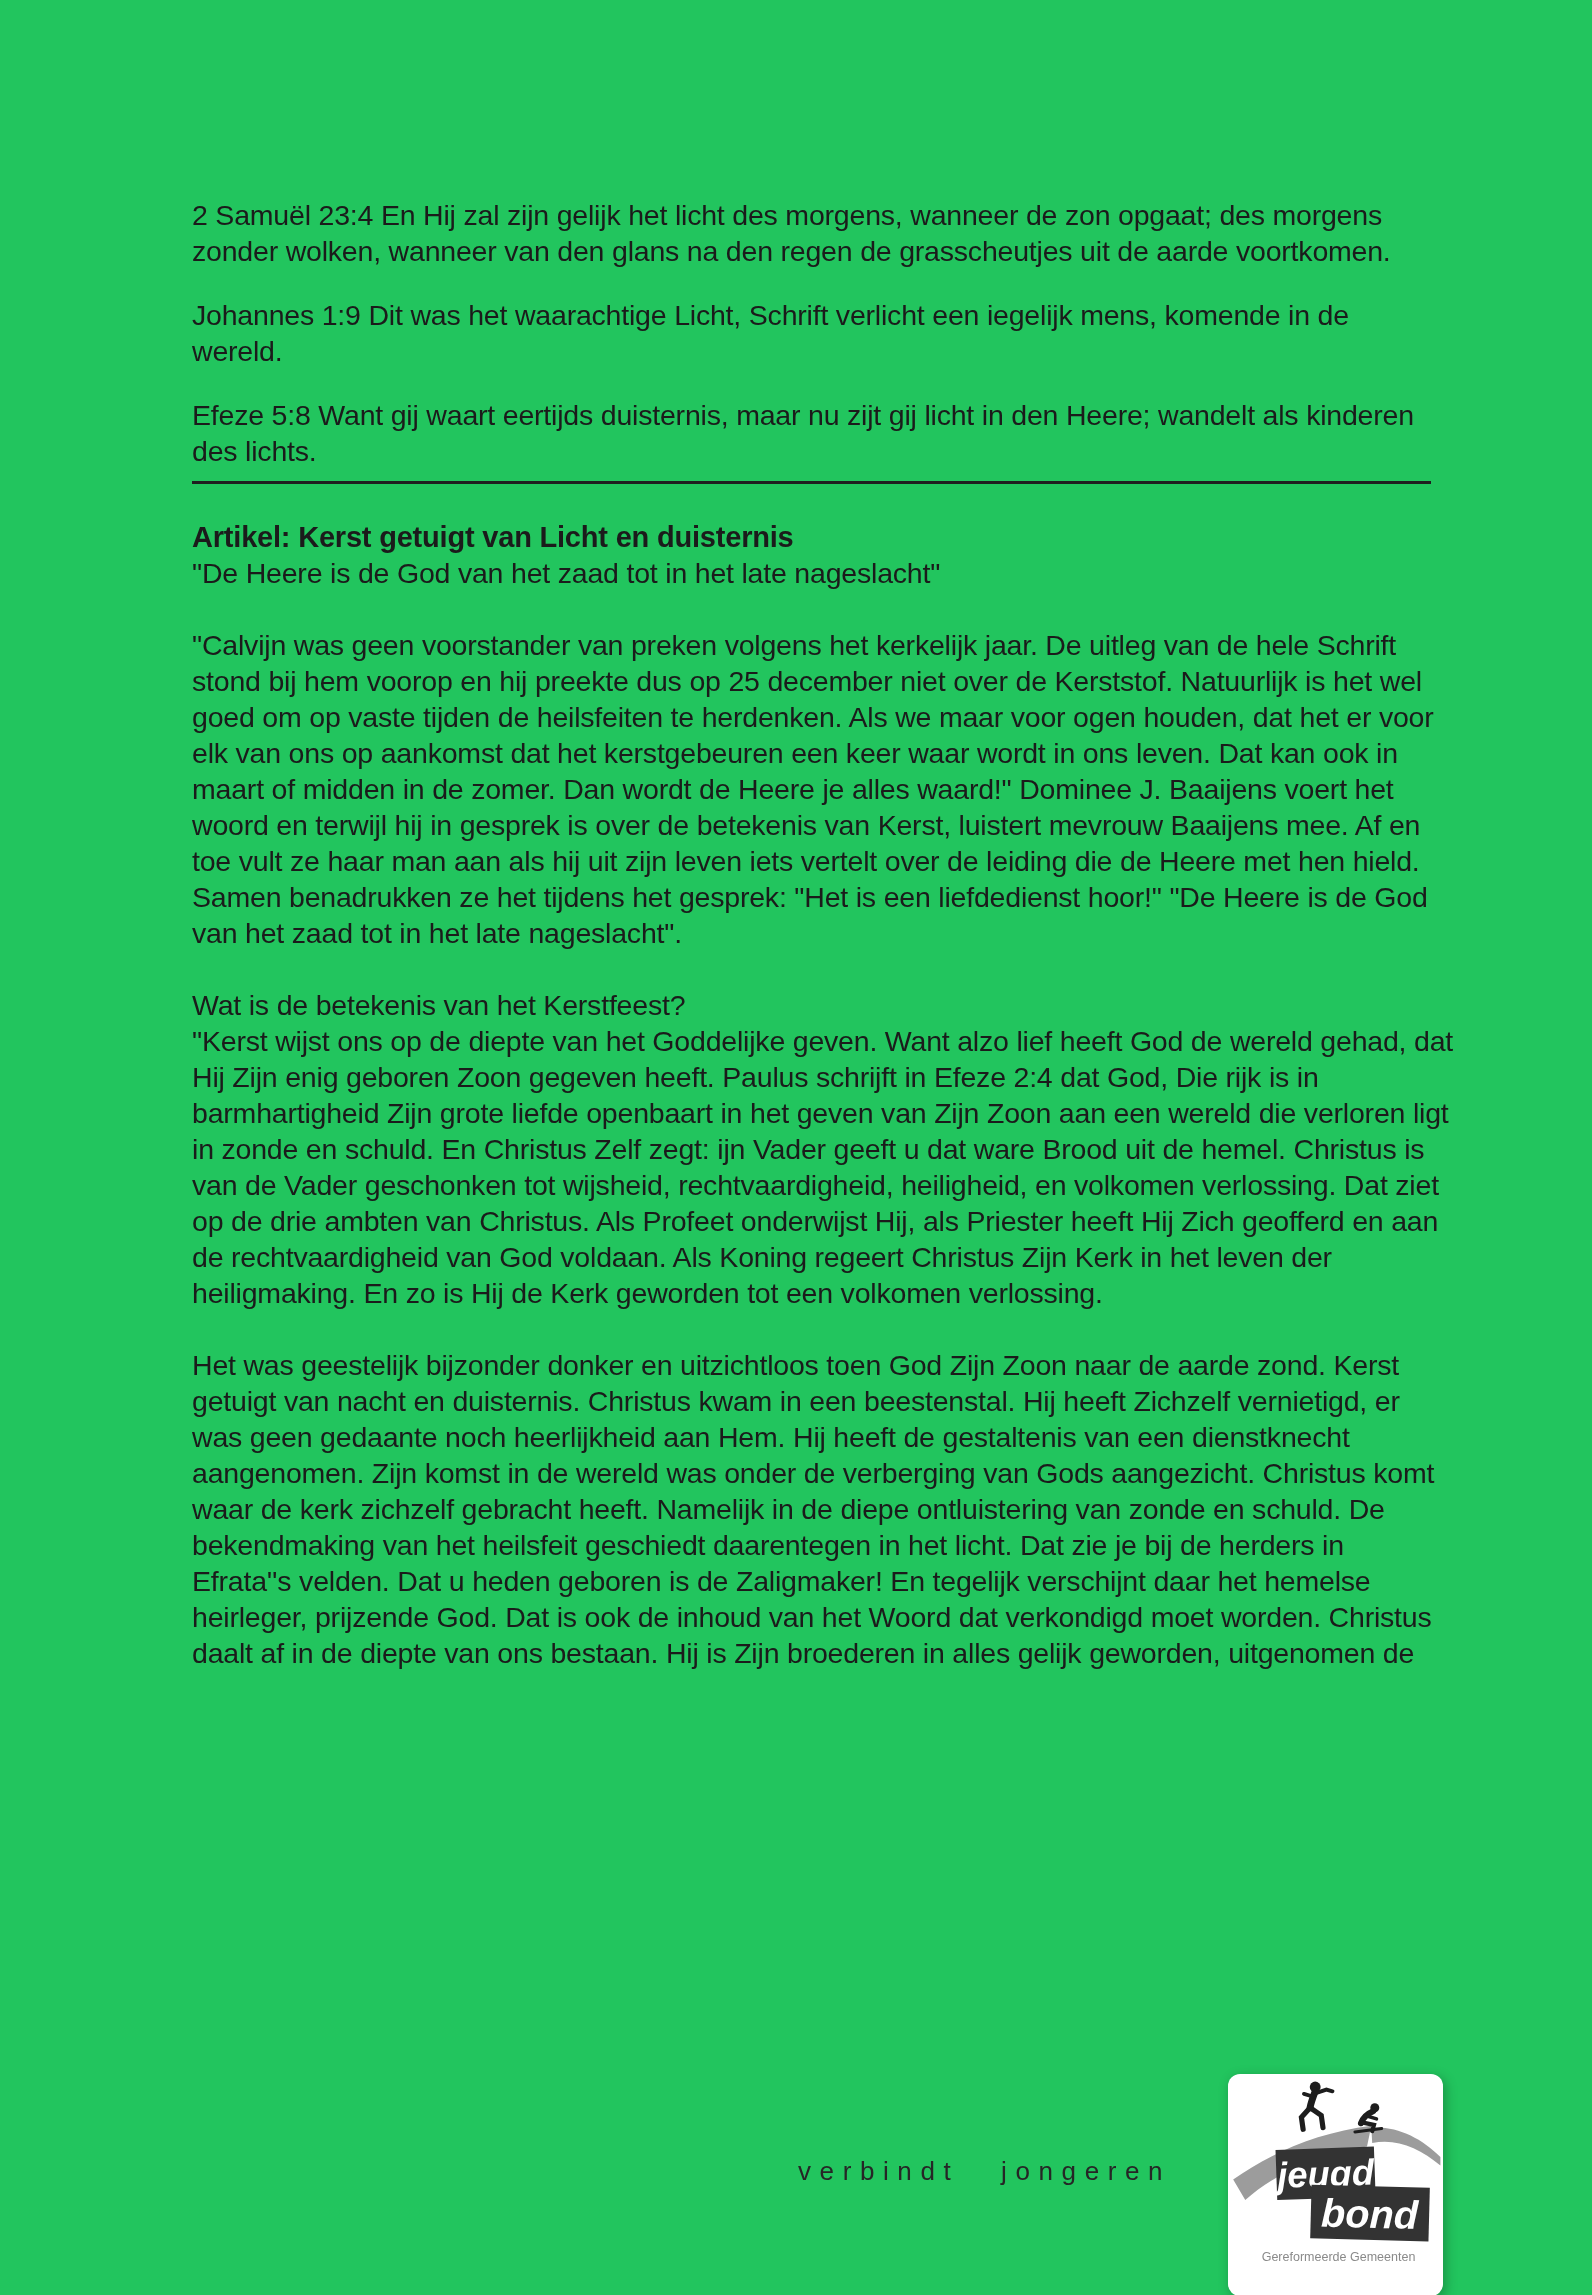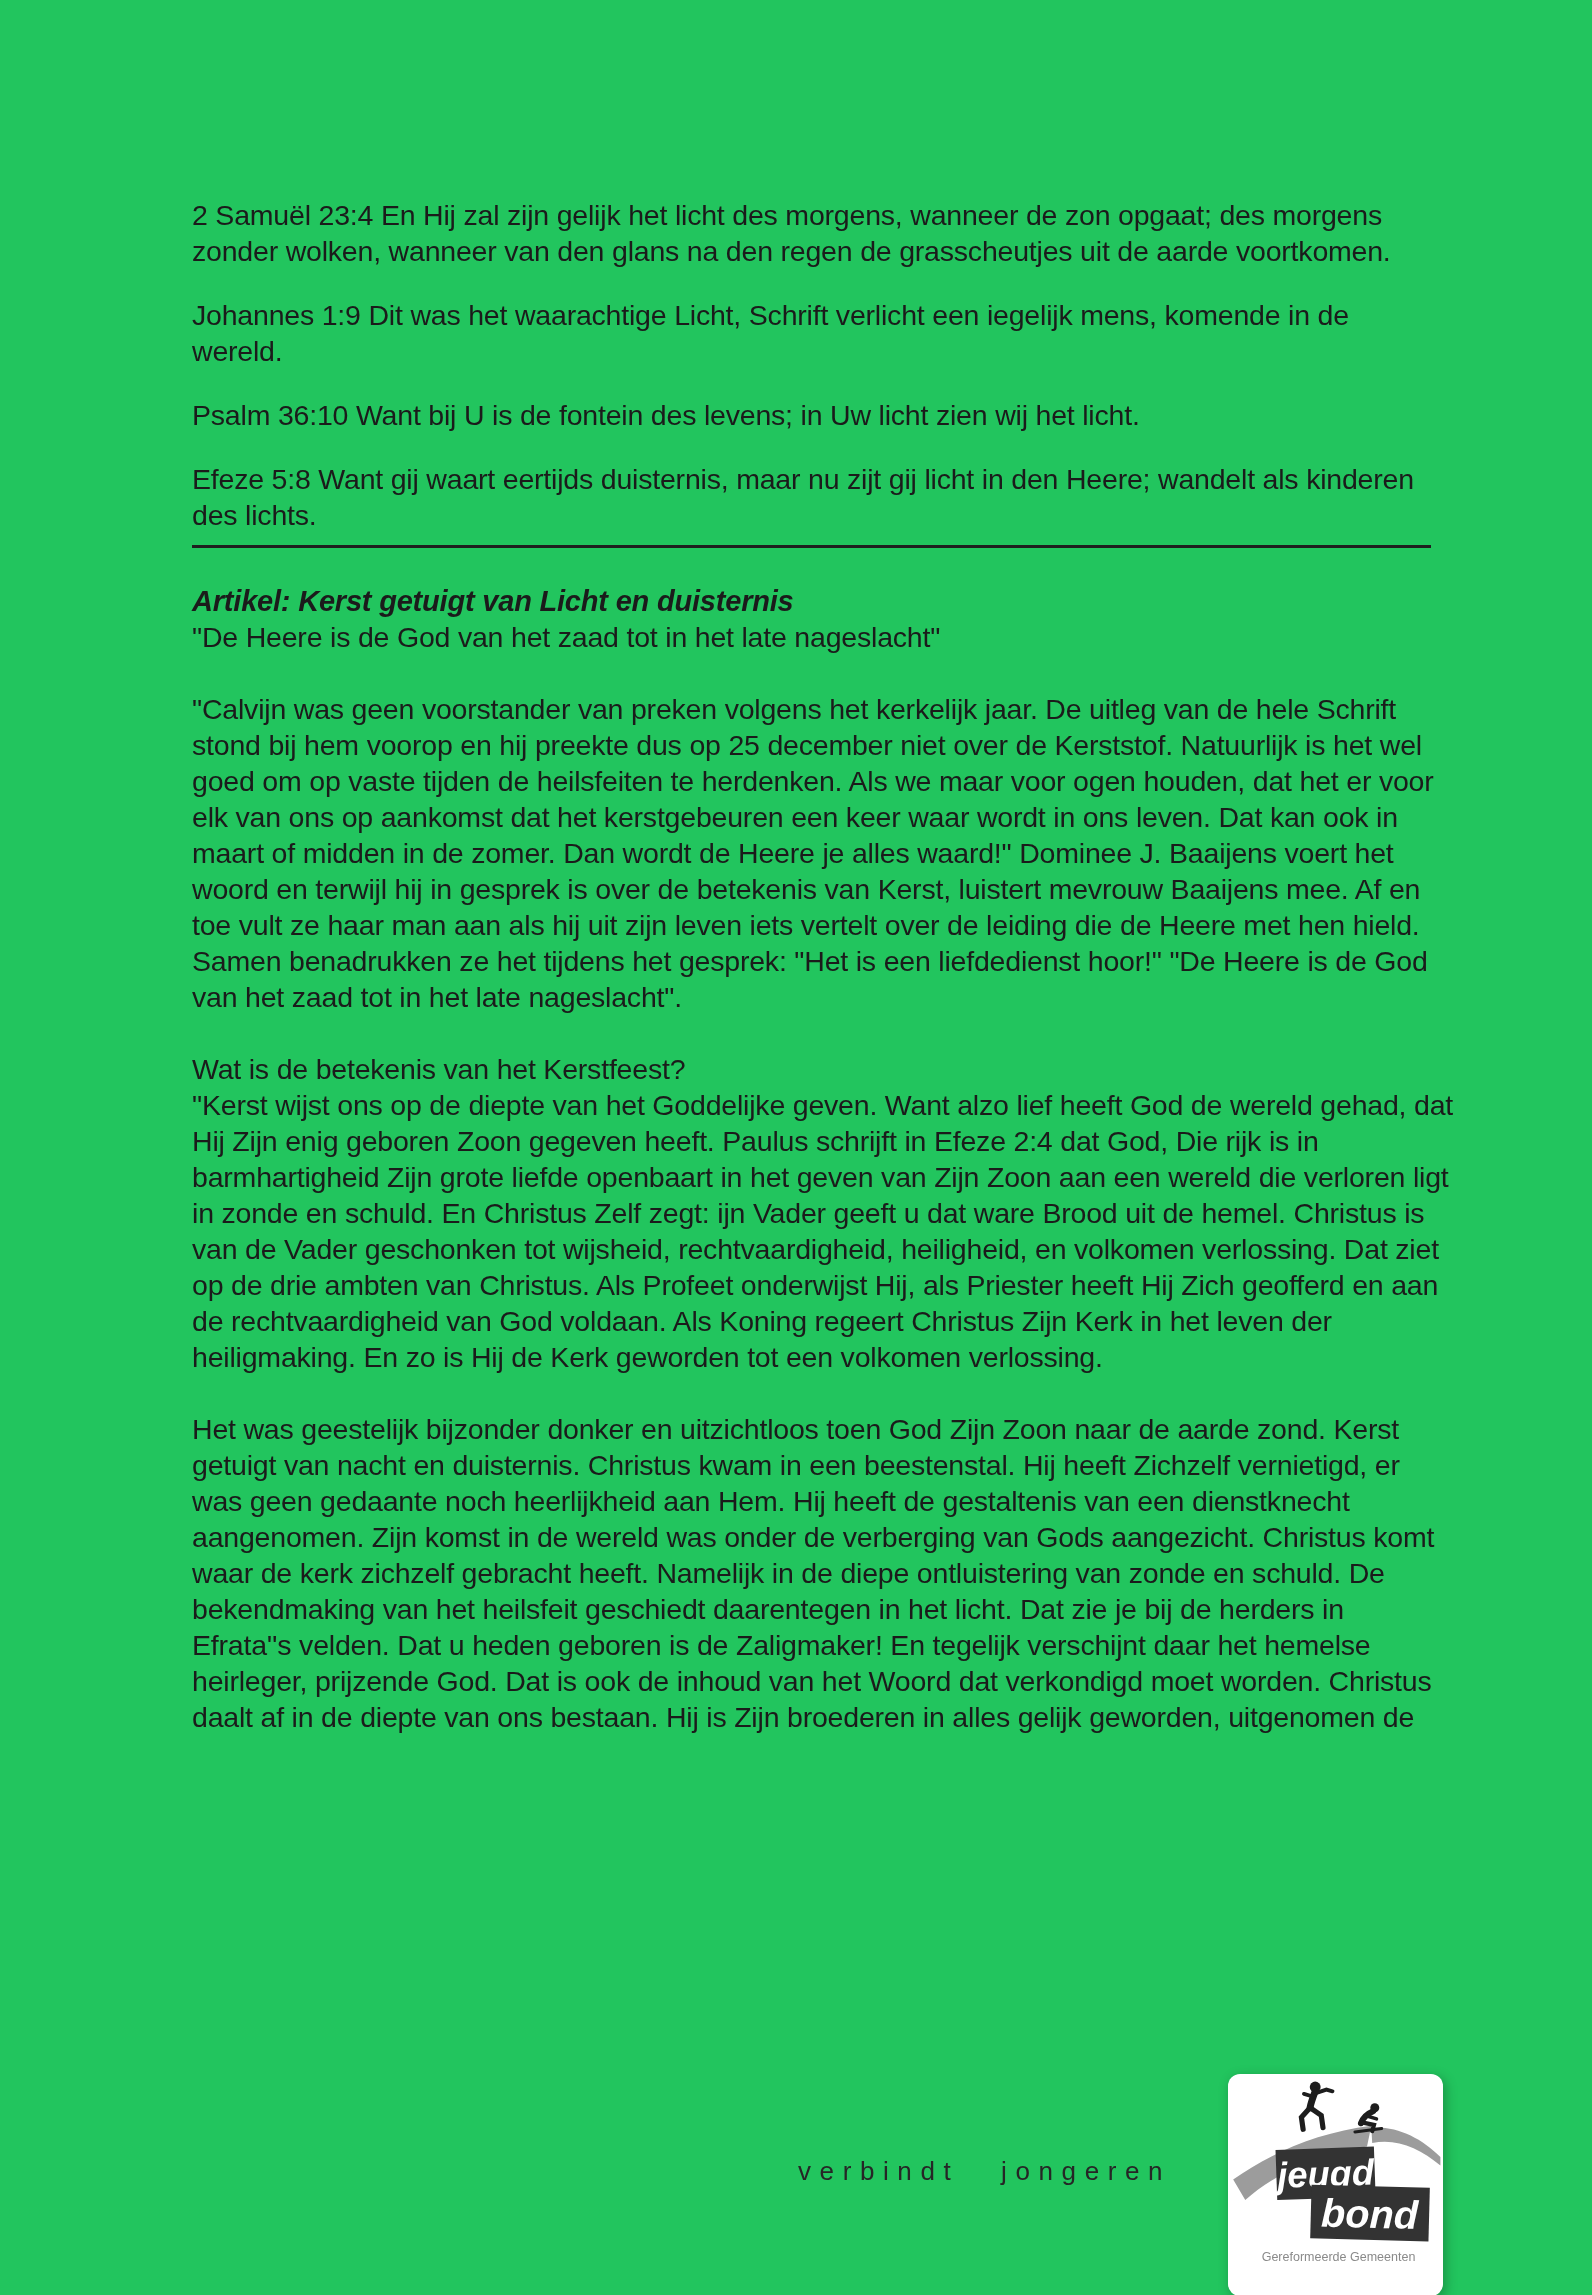--- a/index.html
+++ b/index.html
@@ -15,21 +15,21 @@
     position:absolute; left:192px; top:197px; width:1384px;
     font-size:28.5px; line-height:36px; letter-spacing:-0.2px;
   }
   .verse { margin:0 0 28px 0; white-space:pre-line; }
   .divider {
     border:none; border-top:3.5px solid #1f1f1f;
     width:1239px; margin:10.4px 0 0 0;
   }
   .article-heading {
     font-size:29px; line-height:36px; font-weight:bold;
-    margin:35px 0 0 0; letter-spacing:-0.2px;font-style:italic;
+    margin:35px 0 0 0; letter-spacing:-0.2px;
   }
   .article-subtitle { margin:0; white-space:pre-line; }
   .para { margin:36px 0 0 0; white-space:pre-line; }
 
   .tagline {
     position:absolute; left:798px; top:2156px;
     font-size:26px; font-weight:400; color:#262626;
     letter-spacing:8.6px; word-spacing:26px;
   }
   .logo-card {
@@ -45,21 +45,20 @@
 
 <div class="page">
 
   <div class="textblock">
 
     <section>
       <p class="verse">2 Samuël 23:4 En Hij zal zijn gelijk het licht des morgens, wanneer de zon opgaat; des morgens
 zonder wolken, wanneer van den glans na den regen de grasscheutjes uit de aarde voortkomen.</p>
       <p class="verse">Johannes 1:9 Dit was het waarachtige Licht, Schrift verlicht een iegelijk mens, komende in de
 wereld.</p>
-      <p class="verse">Psalm 36:10 Want bij U is de fontein des levens; in Uw licht zien wij het licht.</p>
       <p class="verse" style="margin-bottom:12px">Efeze 5:8 Want gij waart eertijds duisternis, maar nu zijt gij licht in den Heere; wandelt als kinderen
 des lichts.</p>
     </section>
 
     <hr class="divider">
 
     <section>
       <h1 class="article-heading">Artikel: Kerst getuigt van Licht en duisternis</h1>
       <p class="article-subtitle">"De Heere is de God van het zaad tot in het late nageslacht"</p>
       <p class="para">"Calvijn was geen voorstander van preken volgens het kerkelijk jaar. De uitleg van de hele Schrift

